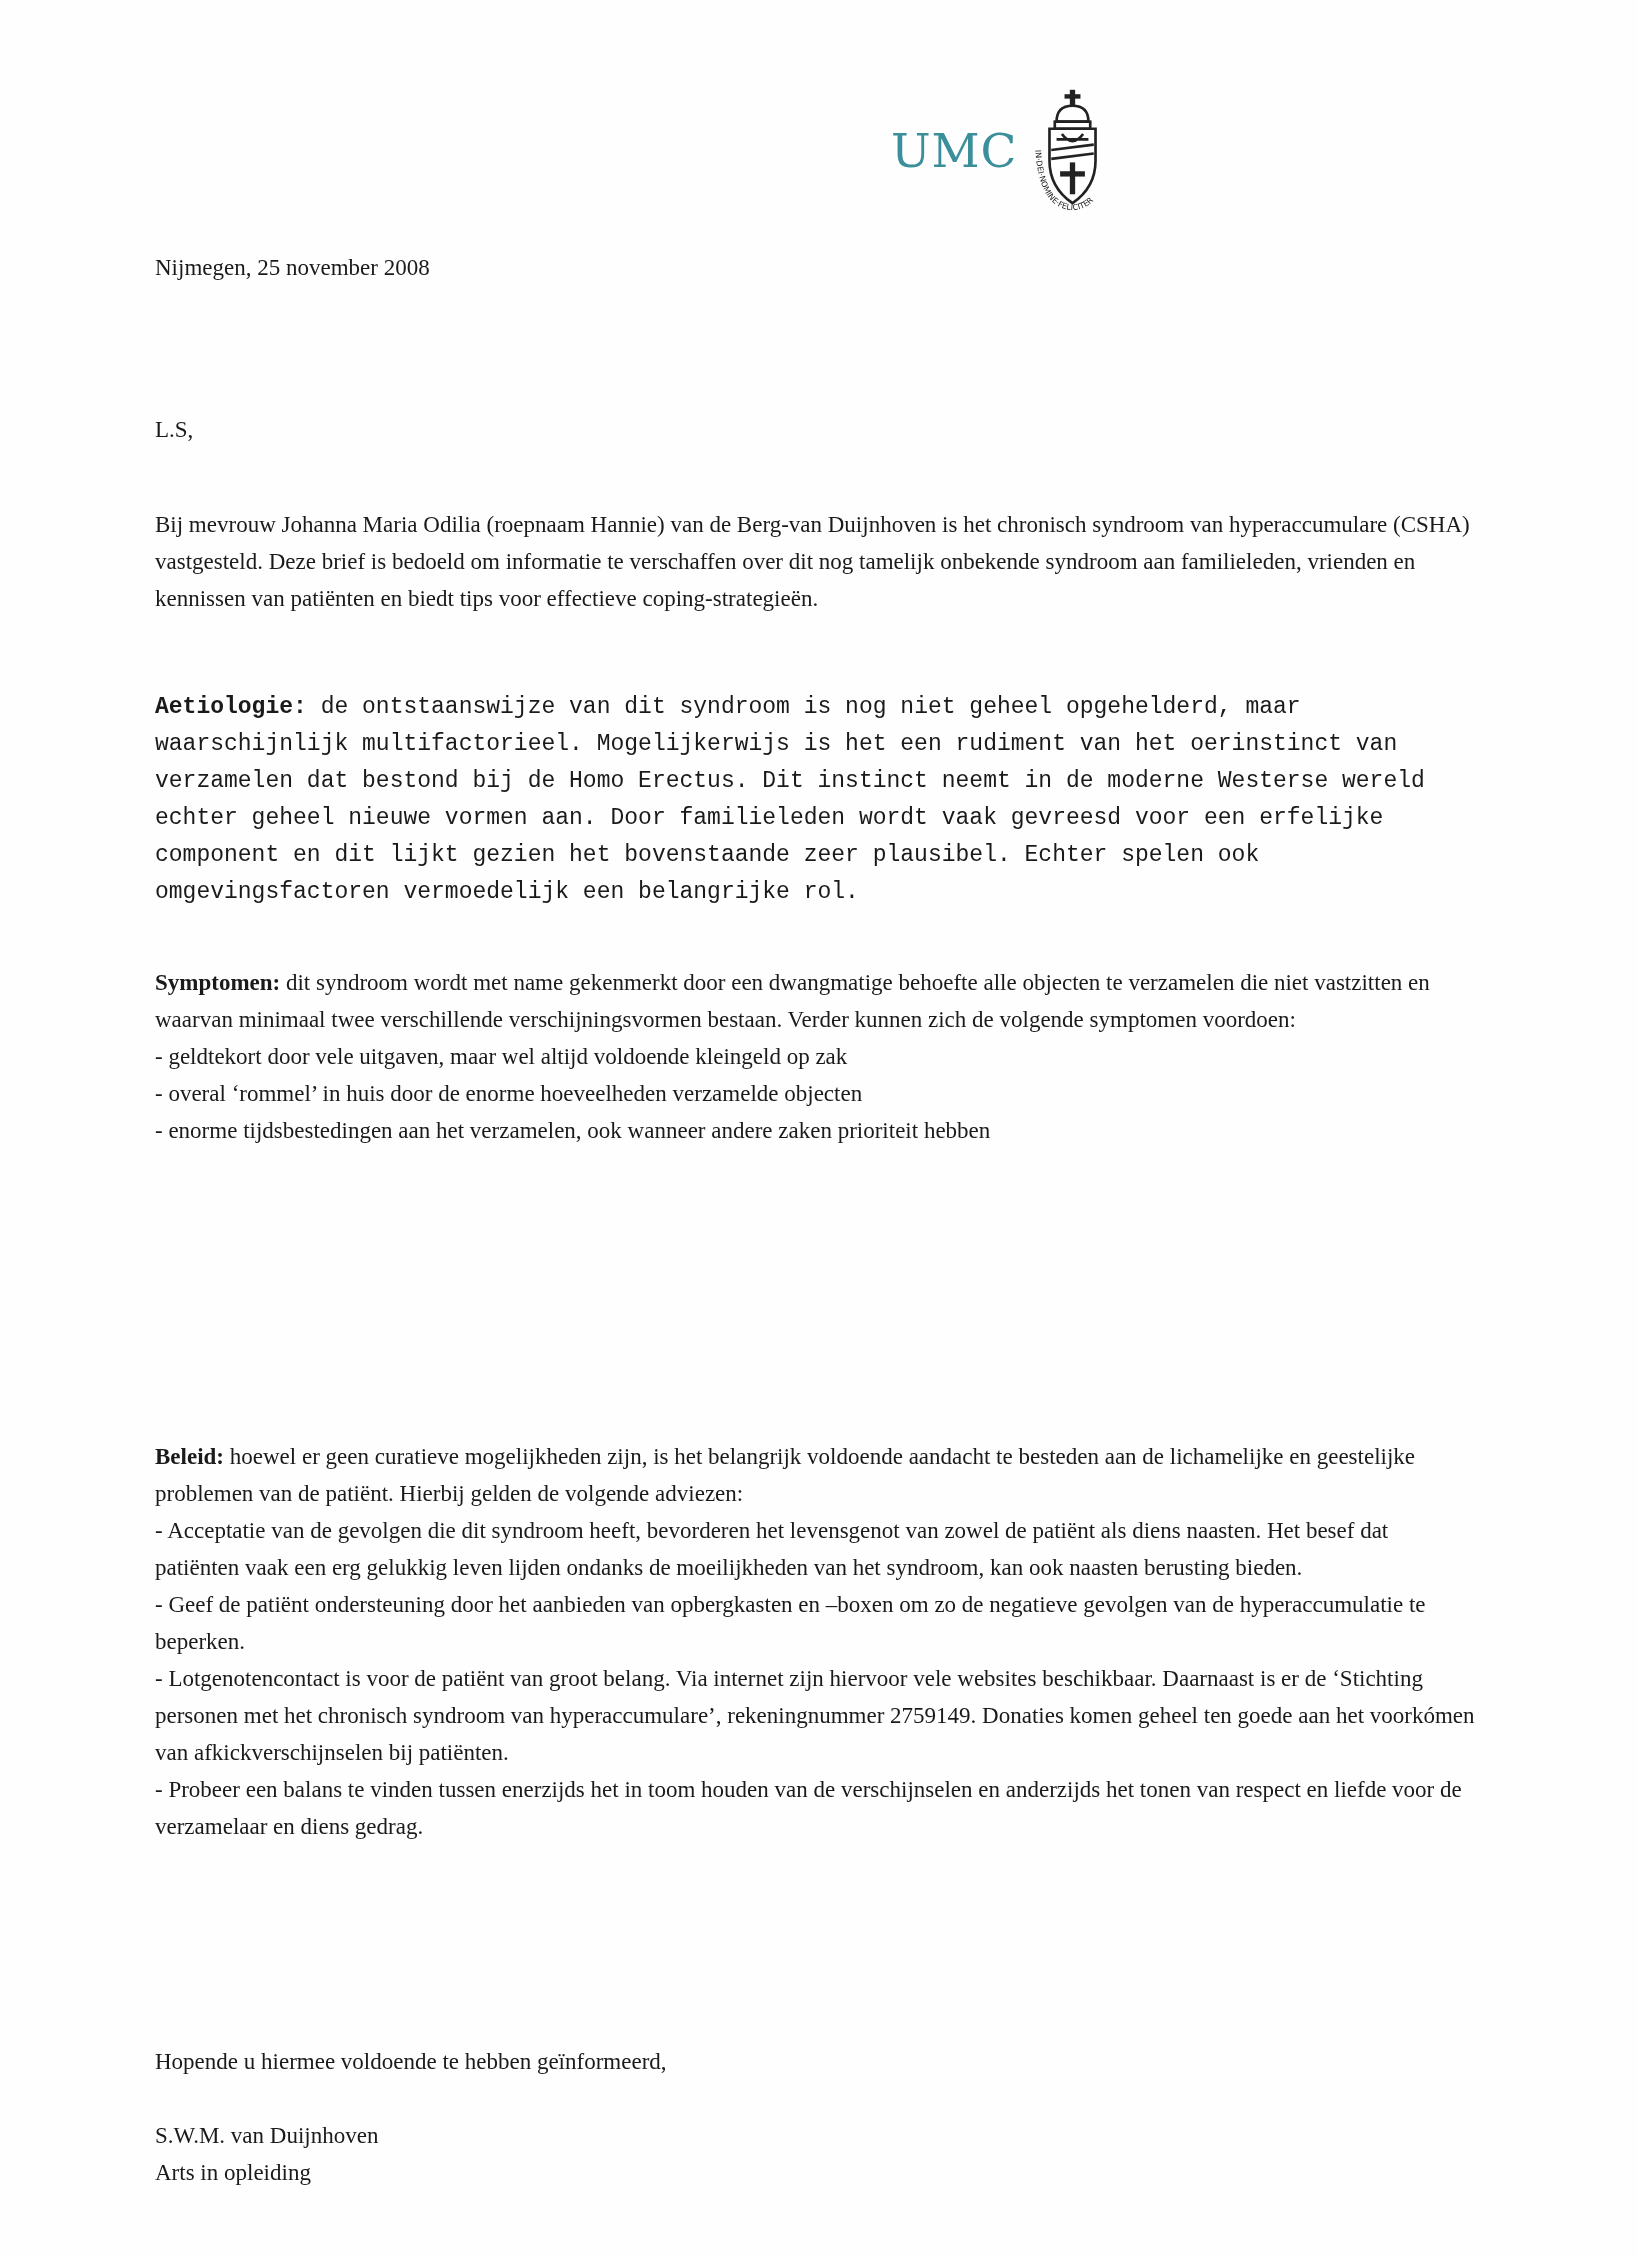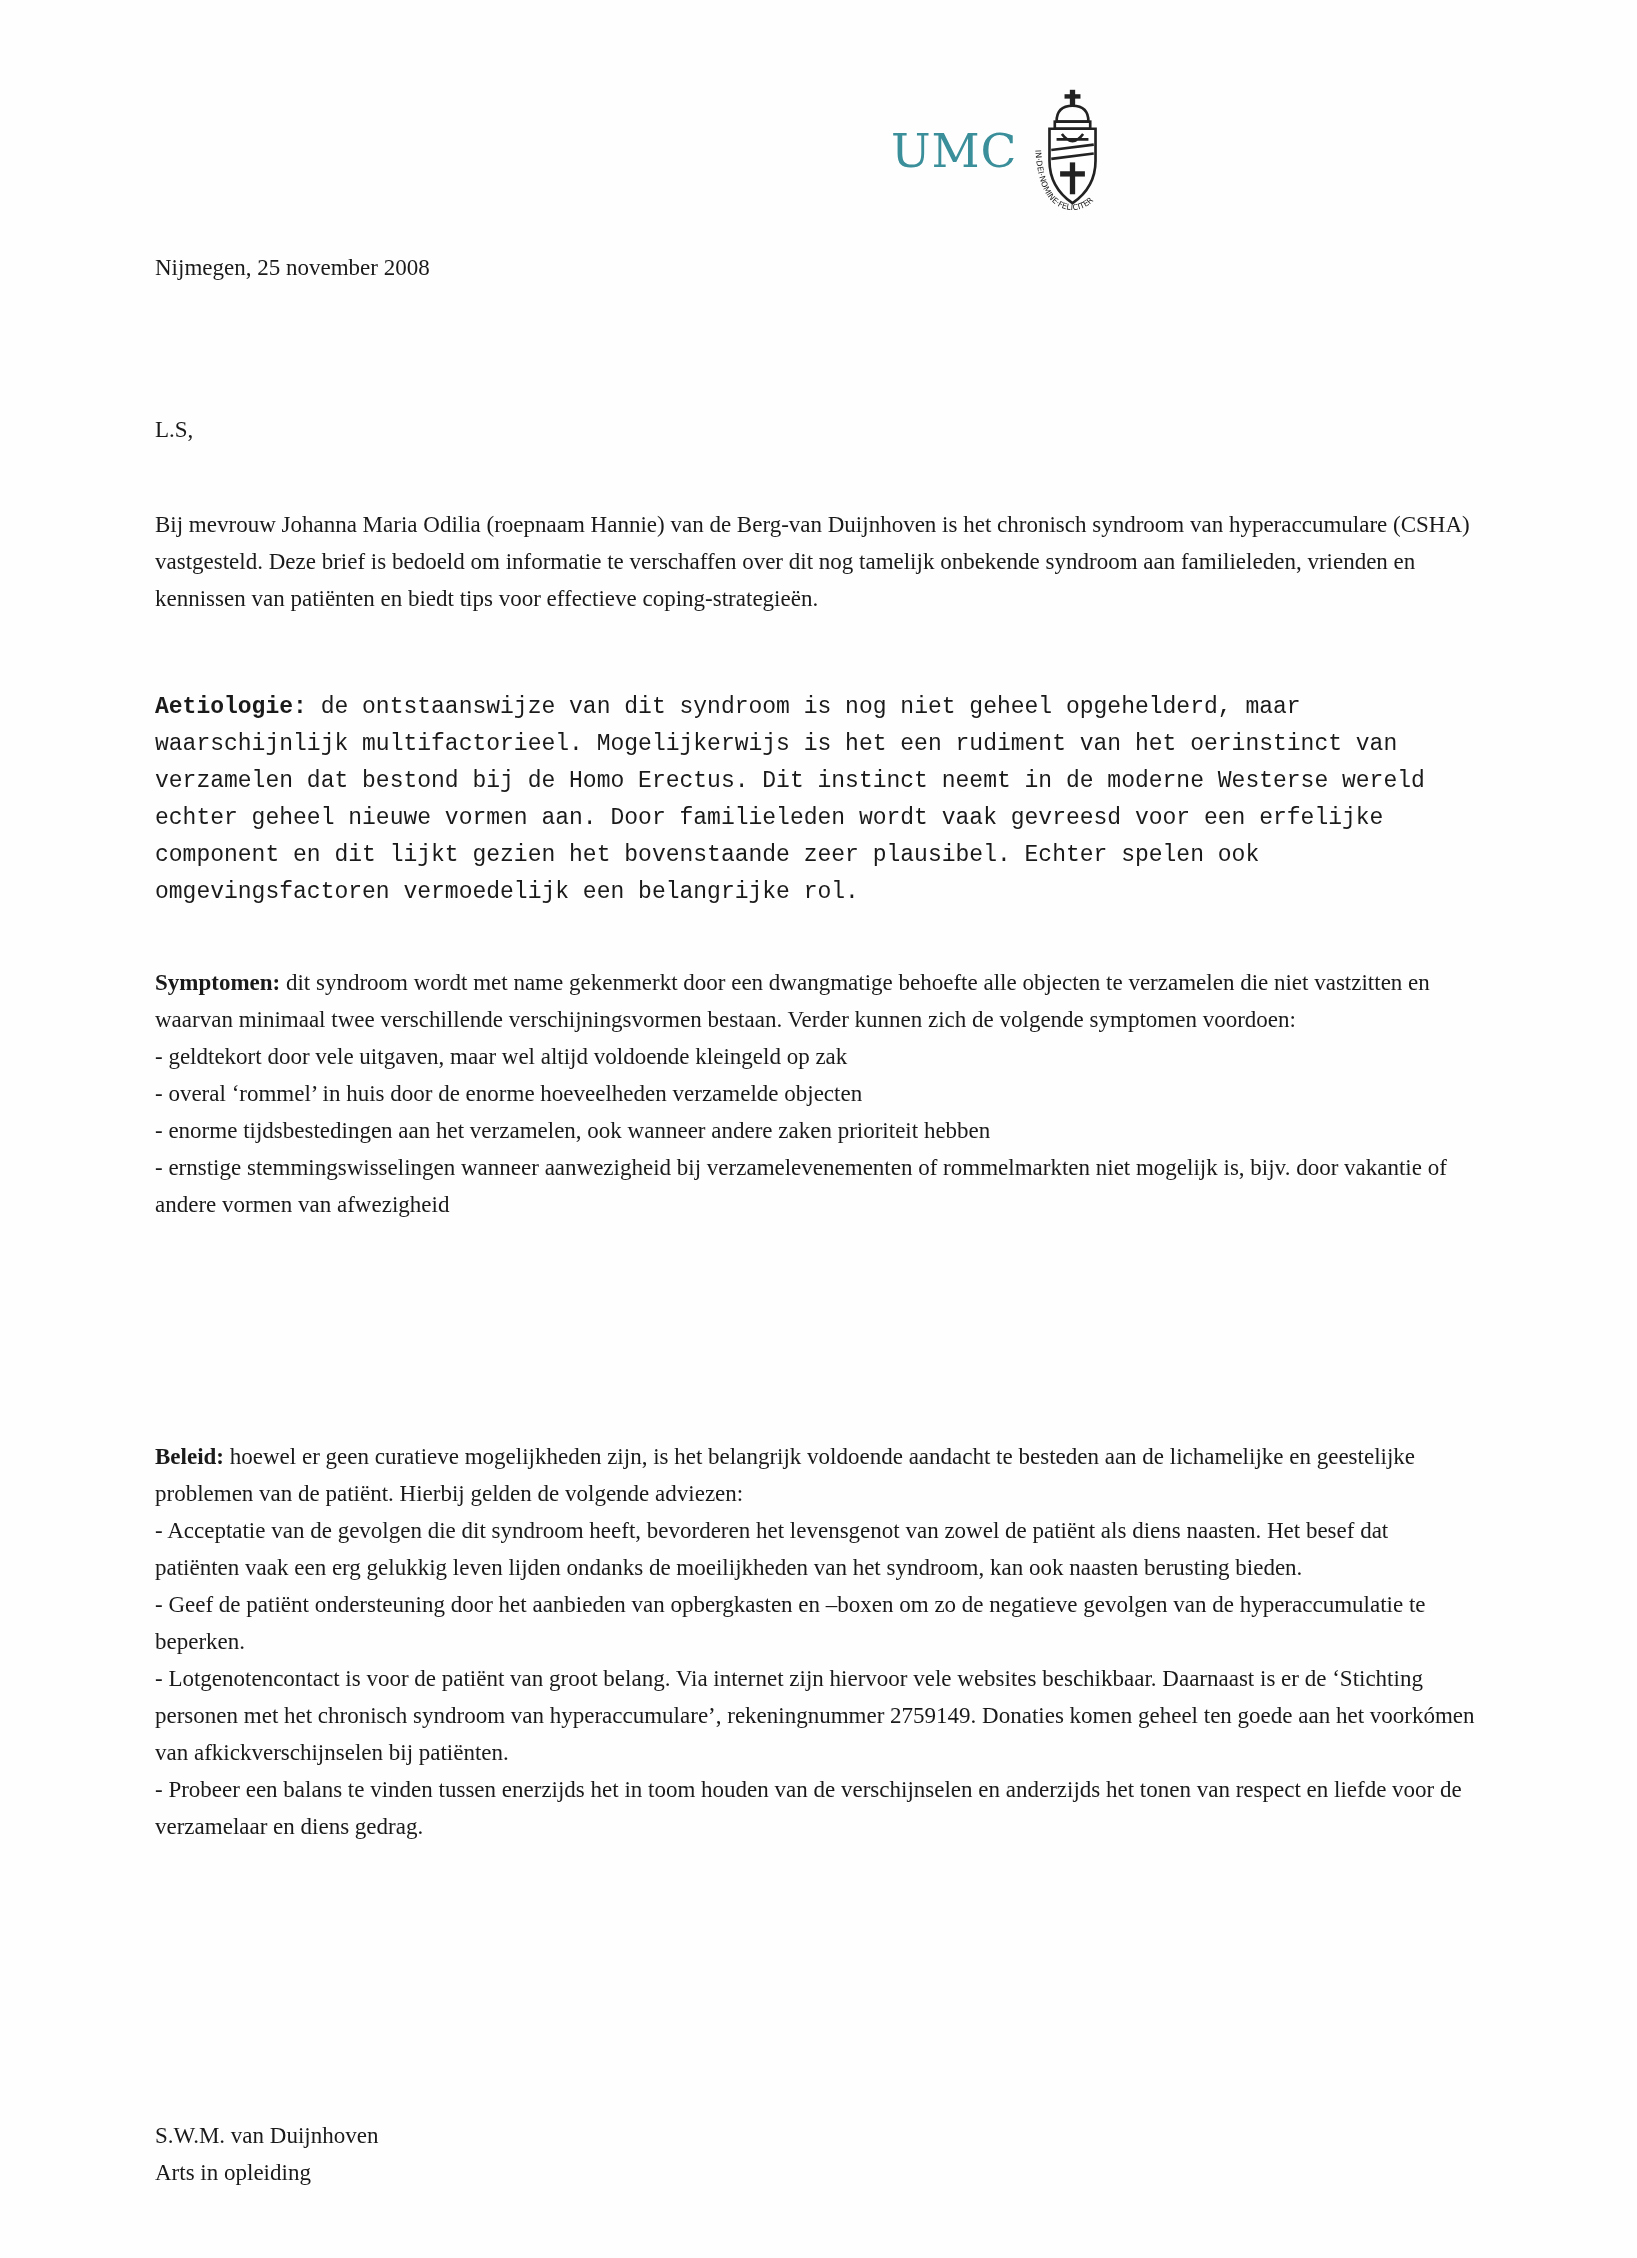--- a/index.html
+++ b/index.html
@@ -79,32 +79,32 @@
 
   <div class="text sec-aet">
     <p><span class="head">Aetiologie:</span><span> de ontstaanswijze van dit syndroom is nog niet geheel opgehelderd, maar waarschijnlijk multifactorieel. Mogelijkerwijs is het een rudiment van het oerinstinct van verzamelen dat bestond bij de Homo Erectus. Dit instinct neemt in de moderne Westerse wereld echter geheel nieuwe vormen aan. Door familieleden wordt vaak gevreesd voor een erfelijke component en dit lijkt gezien het bovenstaande zeer plausibel. Echter spelen ook omgevingsfactoren vermoedelijk een belangrijke rol.</span></p>
   </div>
 
   <div class="text sec-sym">
     <p><span class="head">Symptomen:</span><span> dit syndroom wordt met name gekenmerkt door een dwangmatige behoefte alle objecten te verzamelen die niet vastzitten en waarvan minimaal twee verschillende verschijningsvormen bestaan. Verder kunnen zich de volgende symptomen voordoen:</span></p>
     <span class="line">- geldtekort door vele uitgaven, maar wel altijd voldoende kleingeld op zak</span>
     <span class="line">- overal ‘rommel’ in huis door de enorme hoeveelheden verzamelde objecten</span>
     <span class="line">- enorme tijdsbestedingen aan het verzamelen, ook wanneer andere zaken prioriteit hebben</span>
-    <span class="line">- ernstige stemmingswisselingen wanneer aanwezigheid bij verzamelevenementen of rommelmarkten niet mogelijk is, bijv. door vakantie of andere vormen van afwezigheid</span>
   </div>
 
 
   <div class="text sec-bel">
     <p><span class="head">Beleid:</span><span> hoewel er geen curatieve mogelijkheden zijn, is het belangrijk voldoende aandacht te besteden aan de lichamelijke en geestelijke problemen van de patiënt. Hierbij gelden de volgende adviezen:</span></p>
     <span class="line">- Acceptatie van de gevolgen die dit syndroom heeft, bevorderen het levensgenot van zowel de patiënt als diens naasten. Het besef dat patiënten vaak een erg gelukkig leven lijden ondanks de moeilijkheden van het syndroom, kan ook naasten berusting bieden.</span>
     <span class="line">- Geef de patiënt ondersteuning door het aanbieden van opbergkasten en –boxen om zo de negatieve gevolgen van de hyperaccumulatie te beperken.</span>
     <span class="line">- Lotgenotencontact is voor de patiënt van groot belang. Via internet zijn hiervoor vele websites beschikbaar. Daarnaast is er de ‘Stichting personen met het chronisch syndroom van hyperaccumulare’, rekeningnummer 2759149. Donaties komen geheel ten goede aan het voorkómen van afkickverschijnselen bij patiënten.</span>
     <span class="line">- Probeer een balans te vinden tussen enerzijds het in toom houden van de verschijnselen en anderzijds het tonen van respect en liefde voor de verzamelaar en diens gedrag.</span>
   </div>
 
+  <p class="text closing">Hopende u hiermee voldoende te hebben geïnformeerd,</p>
 
   <div class="text sig">
     <span class="line">S.W.M. van Duijnhoven</span>
     <span class="line">Arts in opleiding</span>
   </div>
 
 </div>
 
 
 </body></html>

